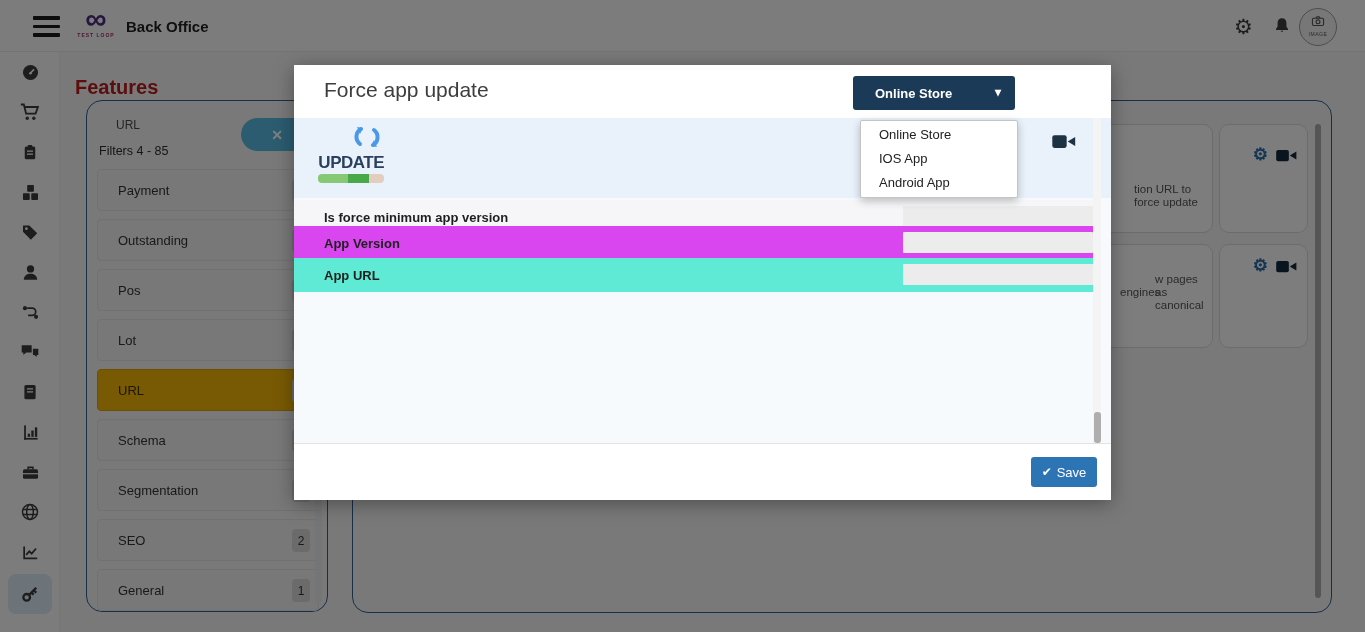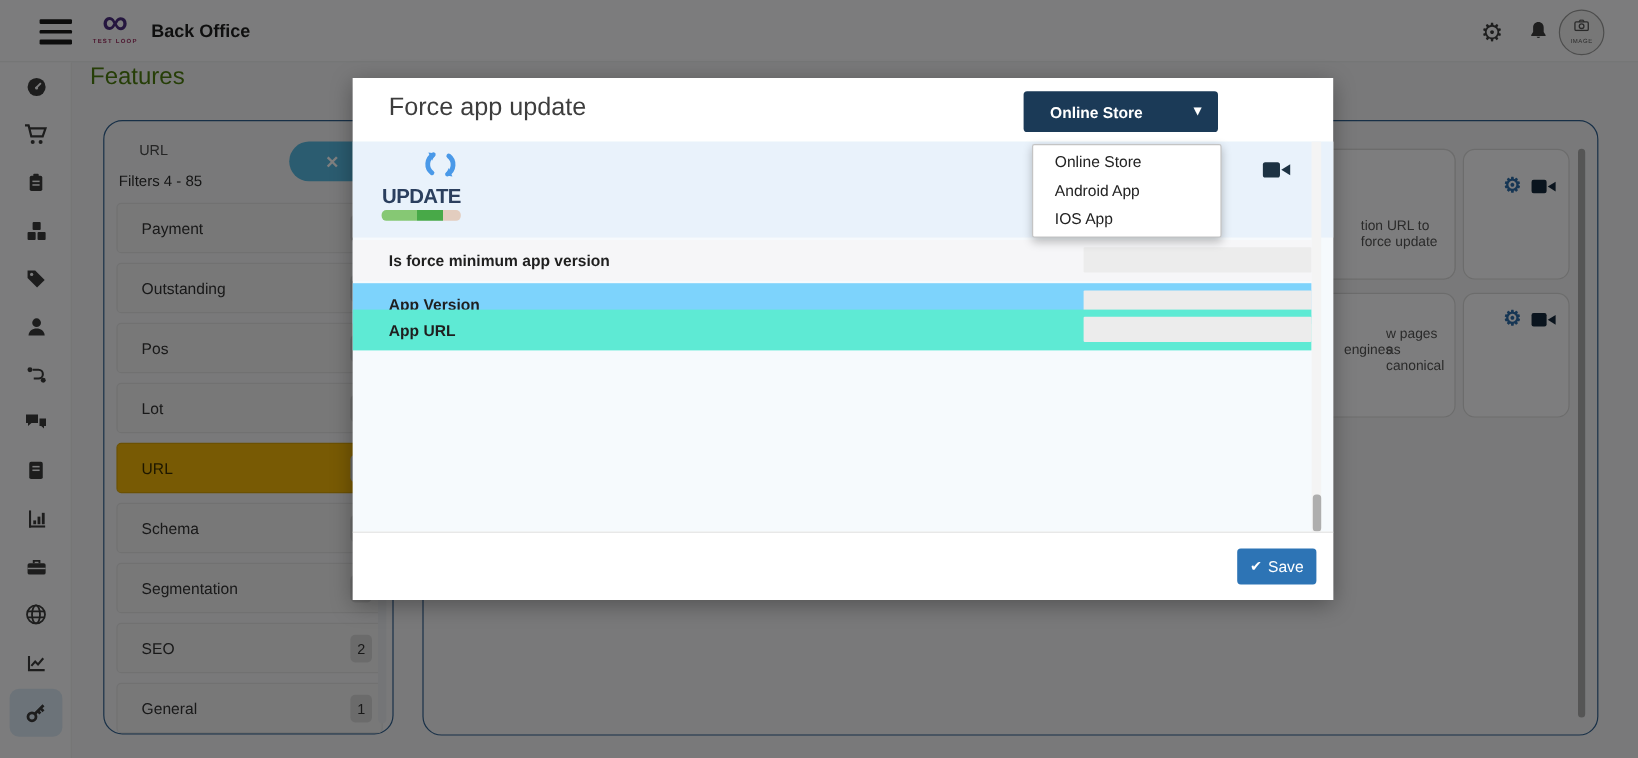--- a/index.html
+++ b/index.html
@@ -19,21 +19,21 @@
   .nav-bell { left:1272px; top:15px; cursor:pointer; }
   .avatar { left:1299px; top:8px; width:38px; height:38px; border-radius:50%; background:#efefef; border:1px solid #9a9a9a; text-align:center; cursor:pointer; }
   .avatar .cam { margin-top:7px; }
   .avatar .lbl { font-size:5px; color:#555; letter-spacing:.5px; margin-top:1px; }
 
   .side { left:0; top:52px; width:60px; height:580px; background:#f8f9fa; border-right:1px solid #ececec; z-index:1; }
   .side-ic { position:absolute; left:0; width:60px; height:40px; display:flex; align-items:center; justify-content:center; cursor:pointer; }
   .side-ic.active { left:8px; width:44px; height:40px; background:#d9e6f2; border-radius:8px; }
   .side-ic svg { display:block; }
 
-  .page-heading { left:75px; top:53px; font-size:20px; font-weight:normal; color:#4d7c0f; z-index:1; }
+  .page-heading { left:75px; top:76px; font-size:20px; font-weight:bold; color:#b91c1c; z-index:1; }
 
   .panel { border:1px solid #31608f; border-radius:16px; z-index:1; }
   .filter-panel { left:86px; top:100px; width:242px; height:512px; }
   .fp-selected { position:absolute; left:29px; top:17px; font-size:12px; color:#4a4a4a; }
   .fp-close { position:absolute; left:154px; top:17px; width:72px; height:33px; background:#56b8e0; border-radius:17px; color:#fff;
               display:flex; align-items:center; justify-content:center; font-size:14px; font-weight:bold; cursor:pointer; }
   .fp-count { position:absolute; left:12px; top:43px; font-size:12.5px; color:#2d2d2d; }
   .fp-item { position:absolute; left:10px; width:222px; height:42px; background:#f0f0f1; border:1px solid #e2e2e2; border-radius:4px;
              display:flex; align-items:center; padding-left:20px; font-size:13px; color:#333; cursor:pointer; }
   .fp-item.sel { background:#f0b408; border-color:#d8a207; color:#3c2f00; }
@@ -318,21 +318,21 @@
       <svg class="m-cam" width="24" height="17" viewBox="0 0 22 16" fill="#1d3243">
           <rect x="0" y="2" width="13.5" height="12" rx="2"></rect>
           <path d="M14.5 8l7-4.3v8.6z"></path>
         </svg>
     </div>
 
     <div class="m-row" style="top:82px; background:#f6f6f8;">
       <span class="lbl">Is force minimum app version</span>
       <span class="field"></span>
     </div>
-    <div class="m-row" style="top:118px; background:#7dd3fc;">
+    <div class="m-row" style="top:108px; background:#d946ef;">
       <span class="lbl">App Version</span>
       <span class="field"></span>
     </div>
     <div class="m-row" style="top:140px; background:#5eead4;">
       <span class="lbl">App URL</span>
       <span class="field"></span>
     </div>
 
     <div class="m-scroll-track"></div>
     <div class="m-scroll-thumb"></div>
@@ -341,15 +341,15 @@
   <div class="m-footer">
     <button class="save-btn">
       <span class="chk">✔</span>
       <span>Save</span>
     </button>
   </div>
 </div>
 
 <div class="abs dd-menu">
   <div class="dd-item">Online Store</div>
+  <div class="dd-item">IOS App</div>
   <div class="dd-item">Android App</div>
-  <div class="dd-item">IOS App</div>
 </div>
 
 </body></html>

